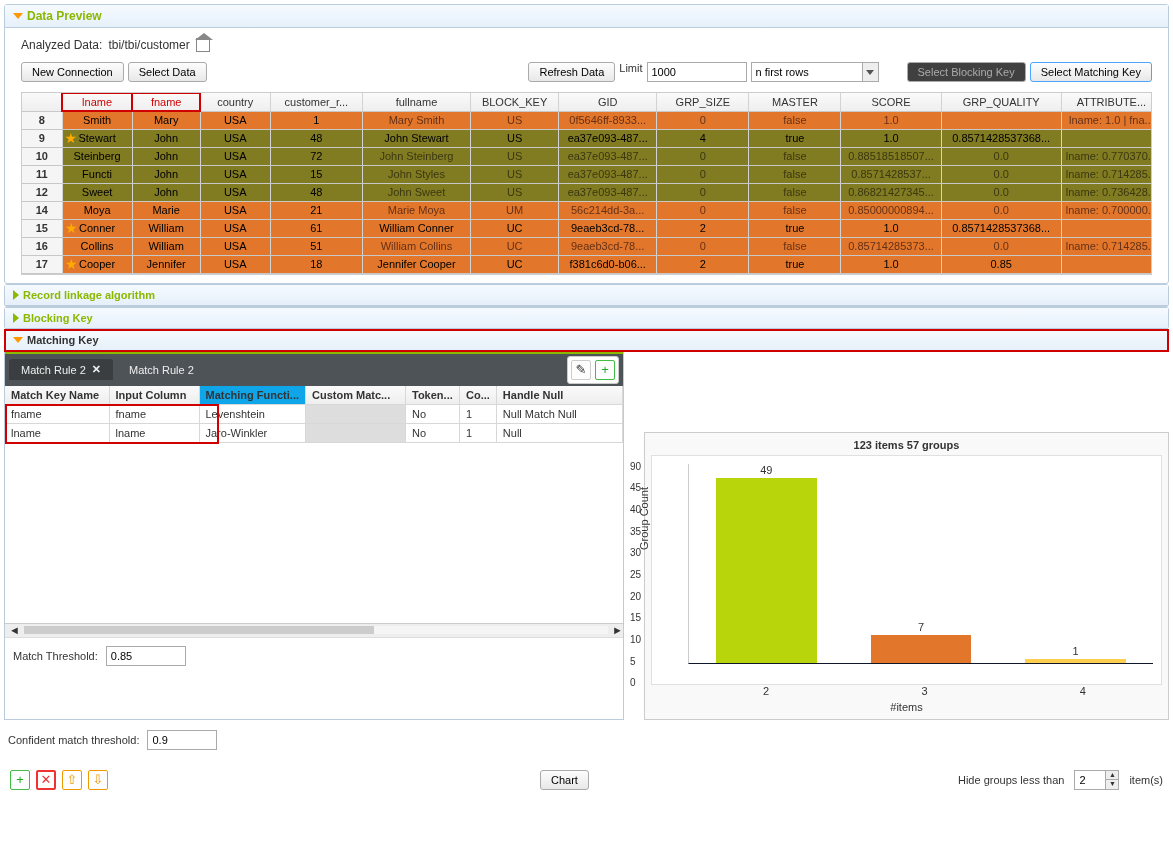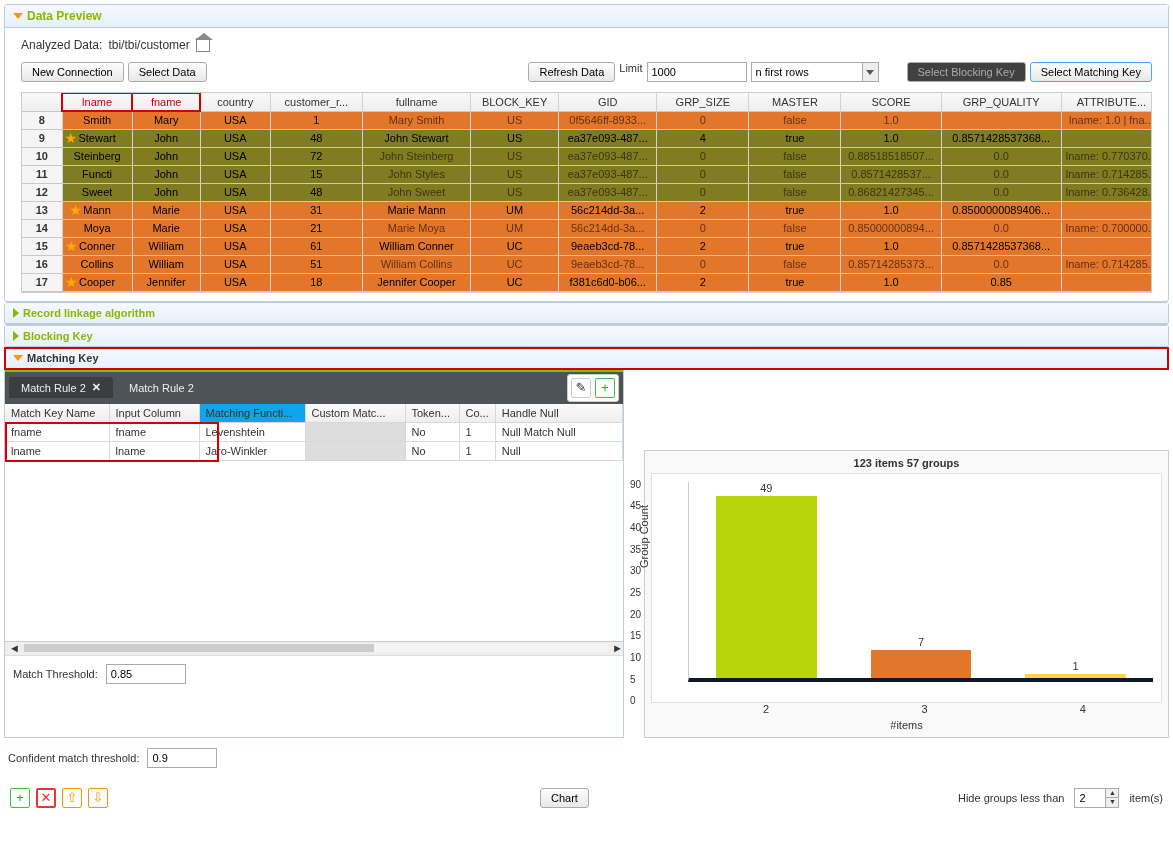--- a/index.html
+++ b/index.html
@@ -38,21 +38,21 @@
 .mk-left { width:620px; border:1px solid #bcd; border-top:none; }
 .mk-right { flex:1; padding-left:20px; }
 .tabbar { background:#4e5357; display:flex; align-items:center; padding:2px 4px; gap:4px; border-top:2px solid #8bb800; }
 .tab { color:#eee; padding:4px 12px; font-size:11px; border-radius:3px 3px 0 0; display:flex; gap:6px; align-items:center; }
 .tab.active { background:#3a3e41; }
 .tab .x { font-weight:bold; cursor:pointer; }
 .tabbar-right { margin-left:auto; display:flex; gap:4px; background:#fff; padding:3px; border:1px solid #ccc; border-radius:3px; }
 .icon-btn { width:20px; height:20px; border:1px solid #ccc; border-radius:2px; display:flex; align-items:center; justify-content:center; font-size:13px; cursor:pointer; background:#fdfdfd; }
 .mk-grid { border-collapse:collapse; width:100%; font-size:11px; }
 .mk-grid th, .mk-grid td { border-right:1px solid #d8d8d8; border-bottom:1px solid #d8d8d8; padding:3px 6px; text-align:left; height:18px; overflow:hidden; white-space:nowrap; }
-.mk-grid th { background:linear-gradient(#fafafa,#eee); font-weight:normal; }
+.mk-grid th { background:linear-gradient(#fafafa,#eee); font-weight:bold; }
 .mk-grid th.sel { background:#0ea5e9; }
 .mk-grid td.grey { background:#ddd; }
 .mk-grid-wrap { height:180px; overflow:auto; }
 .thresh-row { display:flex; align-items:center; gap:8px; padding:8px; border-top:1px solid #ddd; }
 .conf-row { display:flex; align-items:center; gap:8px; padding:10px 4px; }
 .bottom-row { display:flex; align-items:center; padding:10px 6px; gap:6px; }
 .bottom-row .right { margin-left:auto; display:flex; gap:10px; align-items:center;justify-content:flex-end; }
 .ib-green { border:1px solid #4b4; color:#2a2; }
 .ib-red { border:2px solid #e33; color:#e33; }
 .ib-orange { border:1px solid #e90; color:#e90; }
@@ -60,21 +60,21 @@
 .chart-title { text-align:center; font-weight:bold; margin-bottom:4px; }
 .chart-inner { background:#fff; border:1px solid #e0e0e0; padding:8px 8px 4px 36px; position:relative; height:230px; }
 .y-label { position:absolute; left:-4px; top:50%; transform:rotate(-90deg) translate(20px, -10px); transform-origin:left top; font-size:11px; }
 .x-label { text-align:center; margin-top:4px; }
 .spinner { display:inline-flex; border:1px solid #aaa; }
 .spinner input { border:none; width:30px; padding:2px 4px; font-size:11px; text-align:left; }
 .spinner .sp-btns { display:flex; flex-direction:column; border-left:1px solid #aaa; }
 .spinner .sp-btns div { width:12px; height:9px; font-size:7px; line-height:7px; text-align:center; background:#eee; cursor:pointer; }
 .spinner .sp-btns div:first-child { border-bottom:1px solid #aaa; }
 .red-outline { outline:2px solid #d00000; outline-offset:-1px; }
-.stick-row { display:flex; align-items:center; height:200px; position:relative; border-left:1px solid #ccc; border-bottom:4px solid #0f172a; }
+.stick-row { display:flex; align-items:center; height:200px; position:relative; border-left:1px solid #ccc; border-bottom:1px solid #0f172a; }
 .stick-row > div.bar-col { flex:1; display:flex; flex-direction:column; align-items:center; justify-content:flex-end; height:100%; }
 .bar { width:65%; }
 .bar-lbl { font-size:11px; margin-bottom:2px; }
 .xticks { display:flex; margin-left:36px; }
 .xticks div { flex:1; text-align:center; }
 .yticks { position:absolute; left:0; top:0; height:100%; display:flex; flex-direction:column-reverse; justify-content:space-between; font-size:10px; }
 .yticks span { transform:translate(-22px, 5px); }
 th.corner, td.corner { width:40px; }
 </style>
 </head>
@@ -210,35 +210,20 @@
             <td>USA</td>
             <td>48</td>
             <td class="dim">John Sweet</td>
             <td class="dim">US</td>
             <td class="dim">ea37e093-487...</td>
             <td class="dim">0</td>
             <td class="dim">false</td>
             <td class="dim">0.86821427345...</td>
             <td class="dim">0.0</td>
             <td class="dim">lname: 0.736428...</td>
-          </tr>
-          <tr class="c-orange">
-            <td class="rownum" style="background: rgb(245, 245, 245); color: rgb(51, 51, 51);">13</td>
-            <td><span class="star">★</span>Mann</td>
-            <td>Marie</td>
-            <td>USA</td>
-            <td>31</td>
-            <td>Marie Mann</td>
-            <td>UM</td>
-            <td>56c214dd-3a...</td>
-            <td>2</td>
-            <td>true</td>
-            <td>1.0</td>
-            <td>0.8500000089406...</td>
-            <td></td>
           </tr>
           <tr class="c-orange">
             <td class="rownum" style="background: rgb(245, 245, 245); color: rgb(51, 51, 51);">14</td>
             <td>Moya</td>
             <td>Marie</td>
             <td>USA</td>
             <td>21</td>
             <td class="dim">Marie Moya</td>
             <td class="dim">UM</td>
             <td class="dim">56c214dd-3a...</td>

